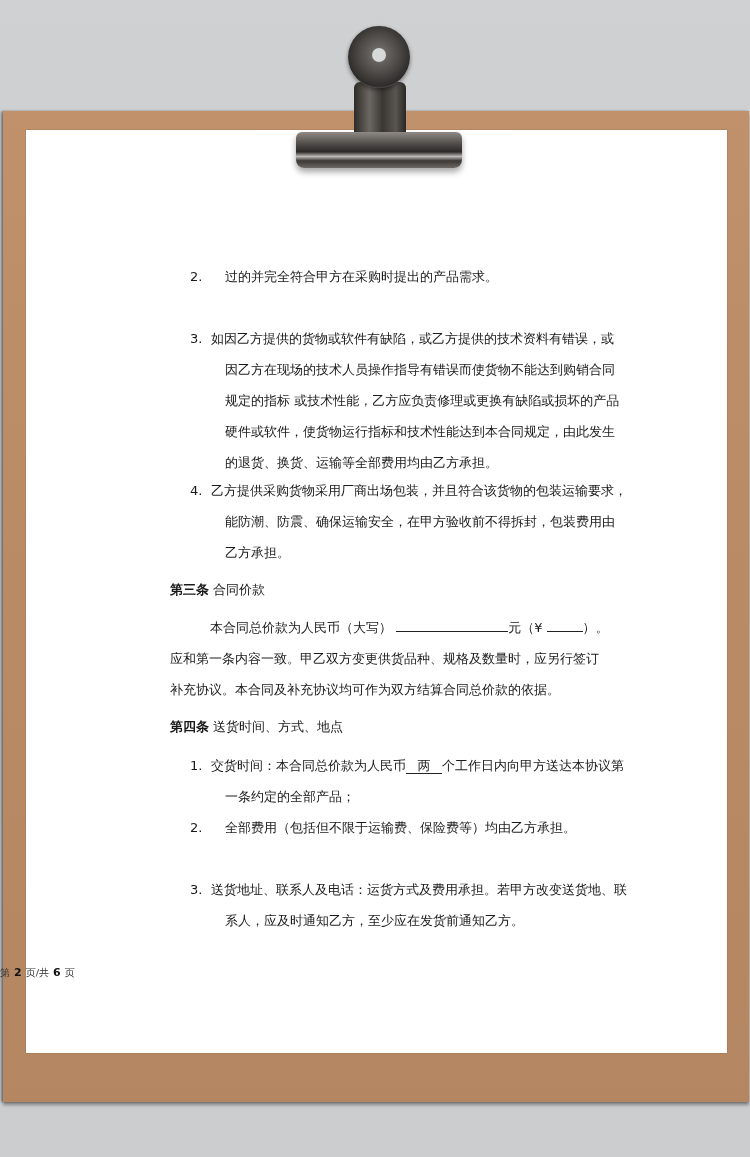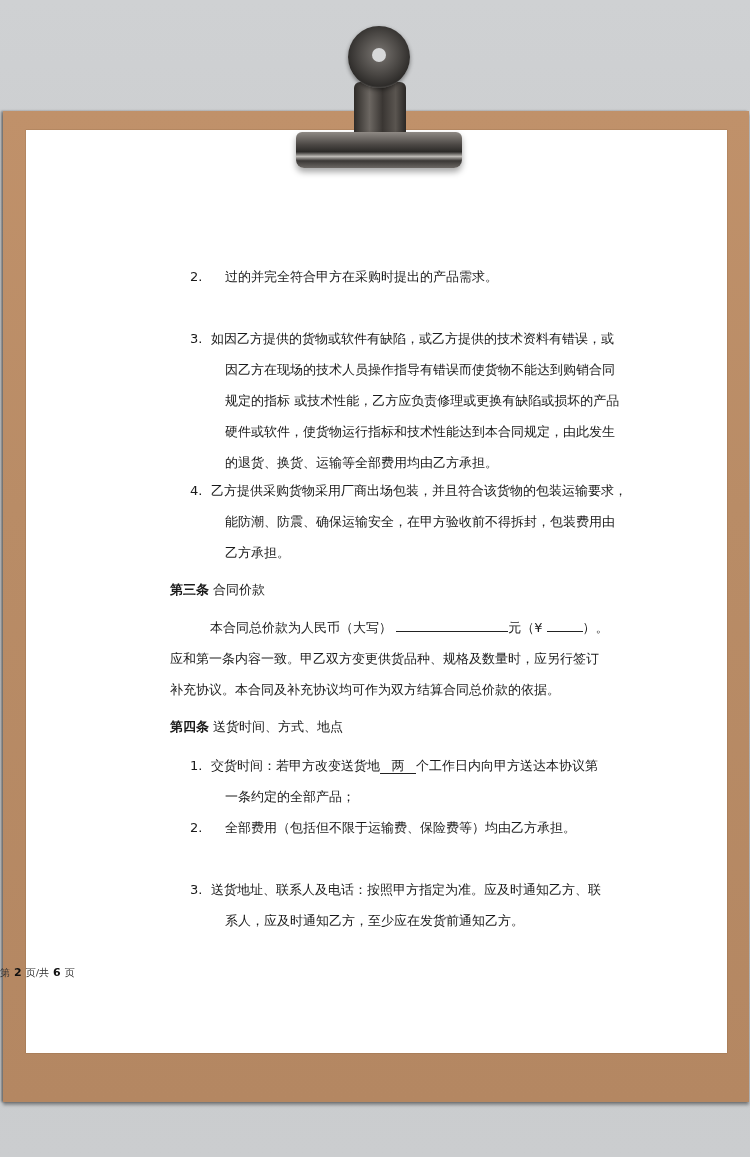--- a/index.html
+++ b/index.html
@@ -113,37 +113,37 @@
   </div>
 
   <div class="heading" style="top:711px;">
     <b>第四条</b><span>送货时间、方式、地点</span>
   </div>
 
   <div class="item" style="top:750px;">
     <span class="num">1.</span>
     <div class="txt">
       <span class="line">
-        <span>交货时间：若甲方改变送货地</span><span class="ul" style="width:36px;">两</span><span>个工作日内向甲方送达本协议第</span>
+        <span>交货时间：本合同总价款为人民币</span><span class="ul" style="width:36px;">两</span><span>个工作日内向甲方送达本协议第</span>
       </span>
       <span class="line cont">一条约定的全部产品；</span>
     </div>
   </div>
 
   <div class="item" style="top:812px;">
     <span class="num">2.</span>
     <div class="txt">
       <span class="line cont">全部费用（包括但不限于运输费、保险费等）均由乙方承担。</span>
     </div>
   </div>
 
   <div class="item" style="top:874px;">
     <span class="num">3.</span>
     <div class="txt">
-      <span class="line">送货地址、联系人及电话：按照甲方指定为准。应及时通知乙方、联</span>
+      <span class="line">送货地址、联系人及电话：运货方式及费用承担。若甲方改变送货地、联</span>
       <span class="line cont">系人，应及时通知乙方，至少应在发货前通知乙方。</span>
     </div>
   </div>
 
   <div class="footer">
     <span>第</span><b>2</b><span>页/共</span><b>6</b><span>页</span>
   </div>
 </div>
 
 </body></html>

